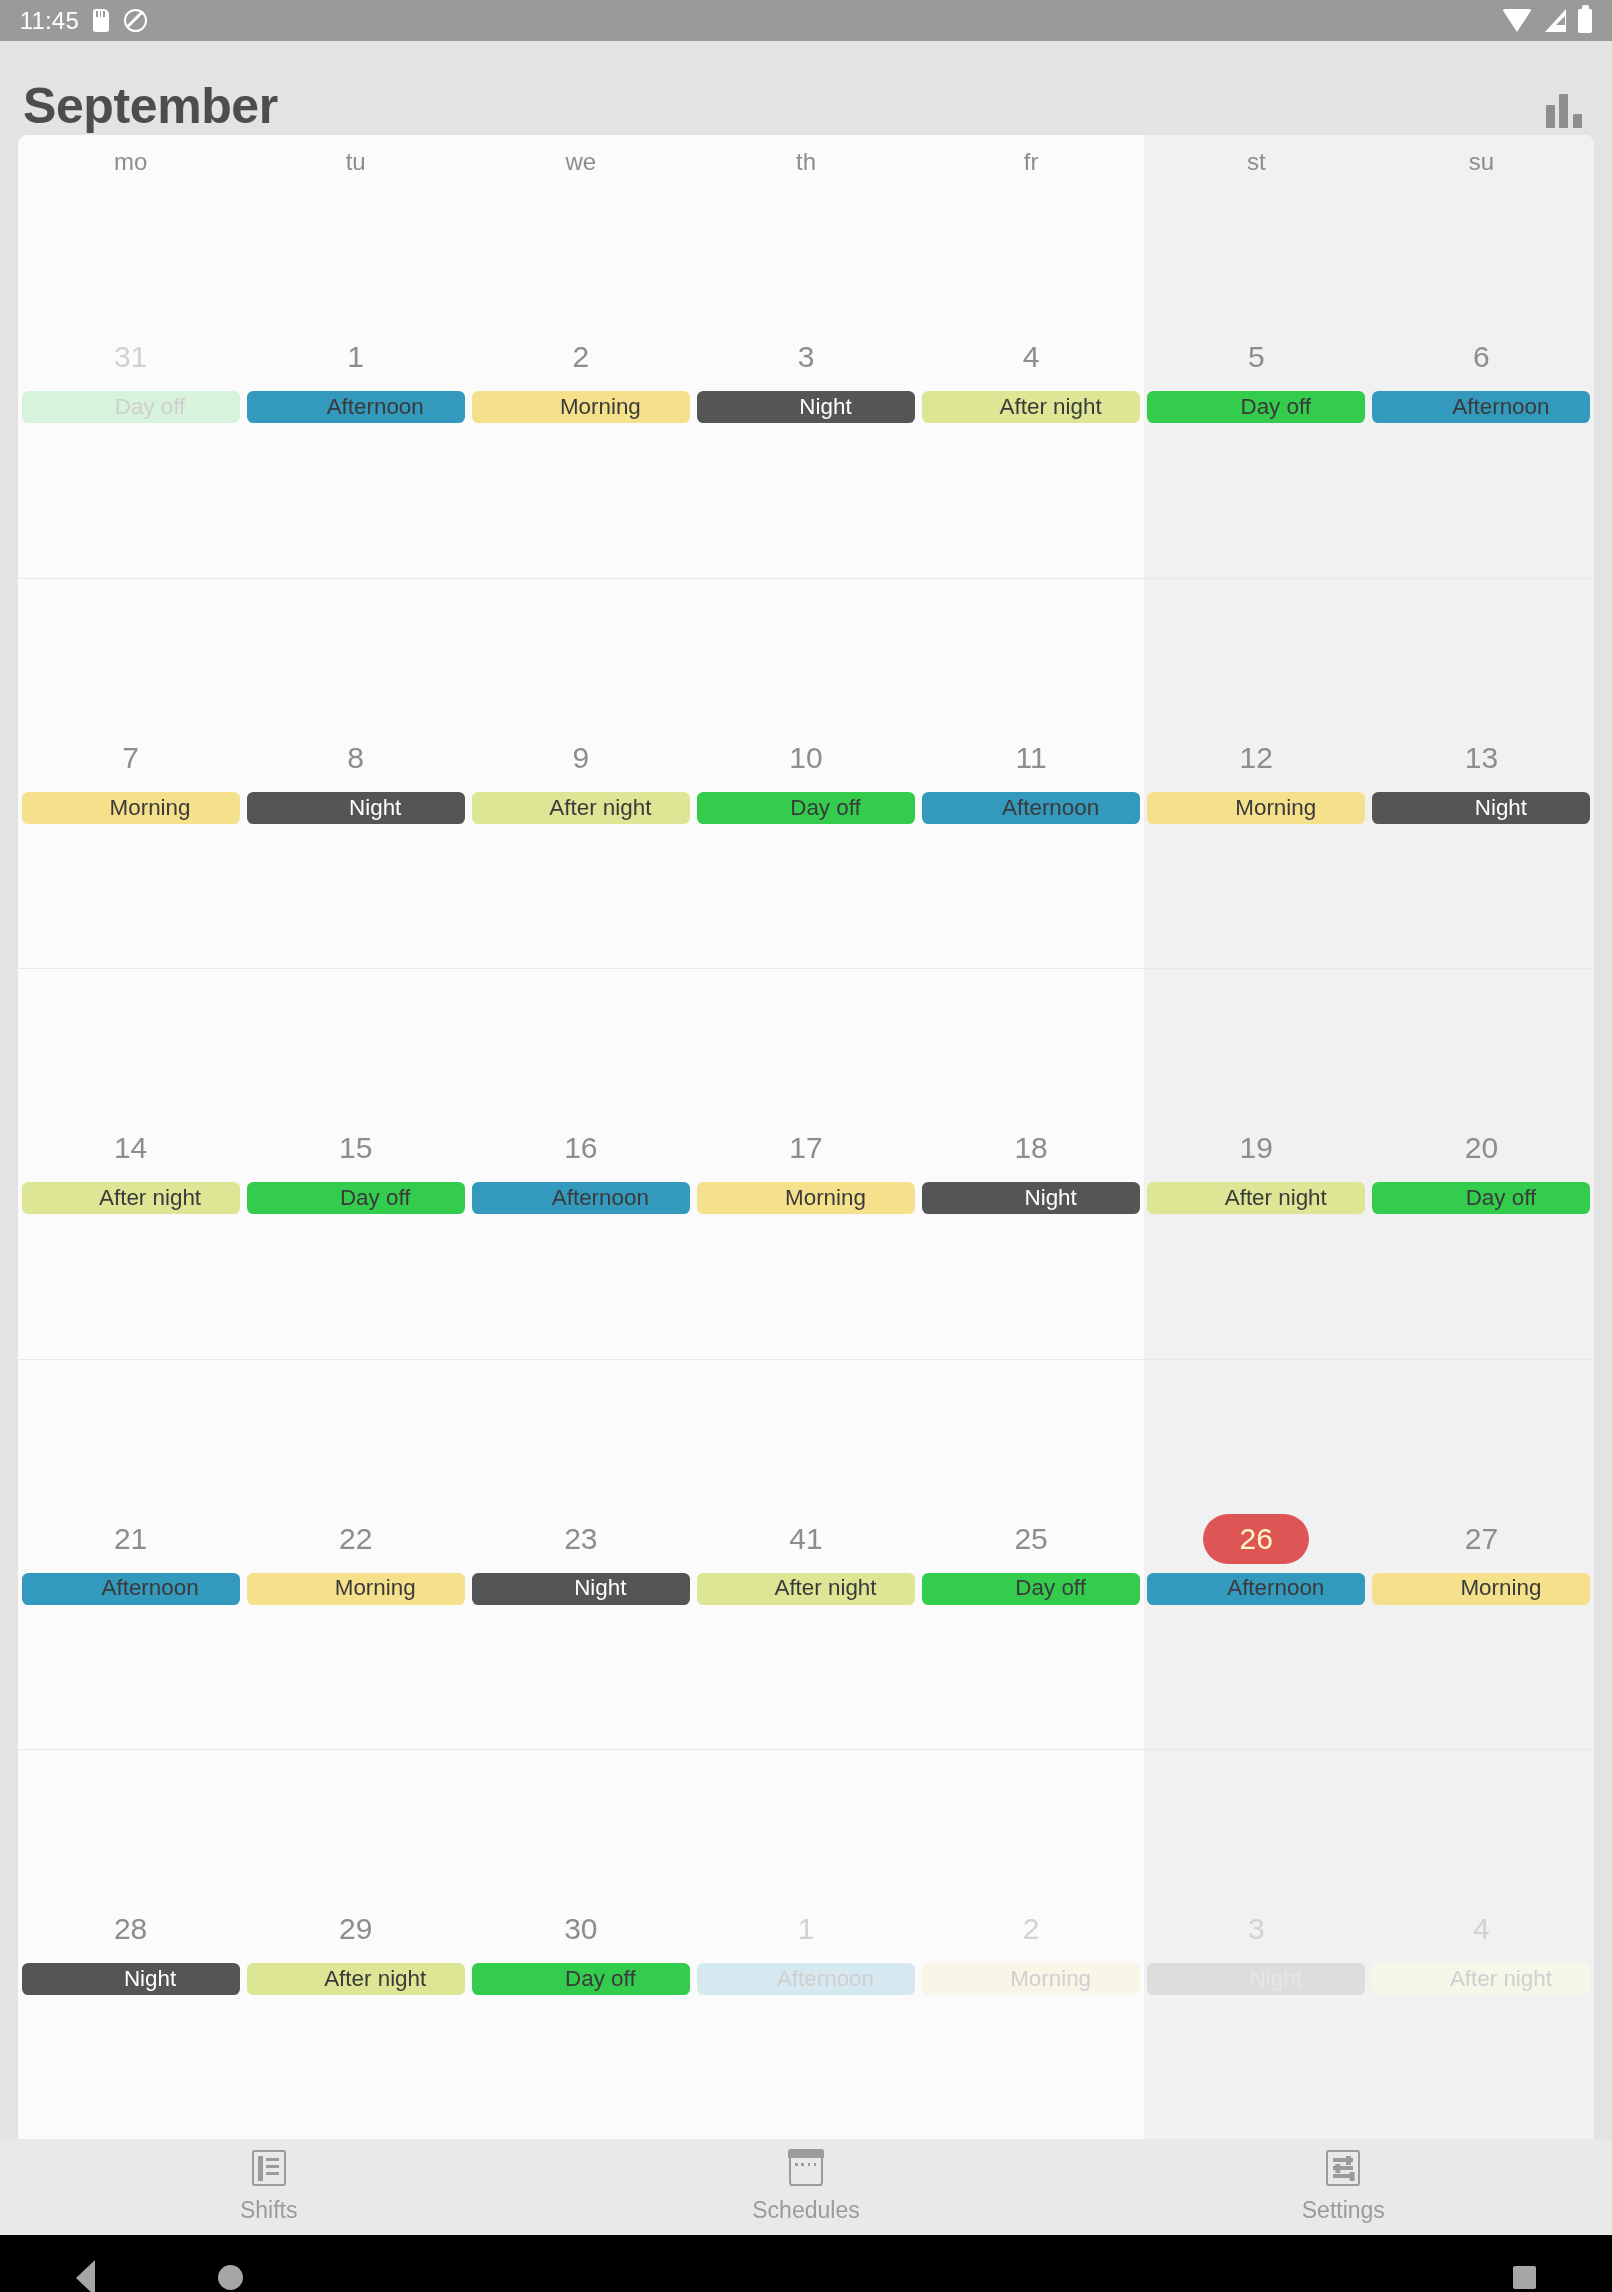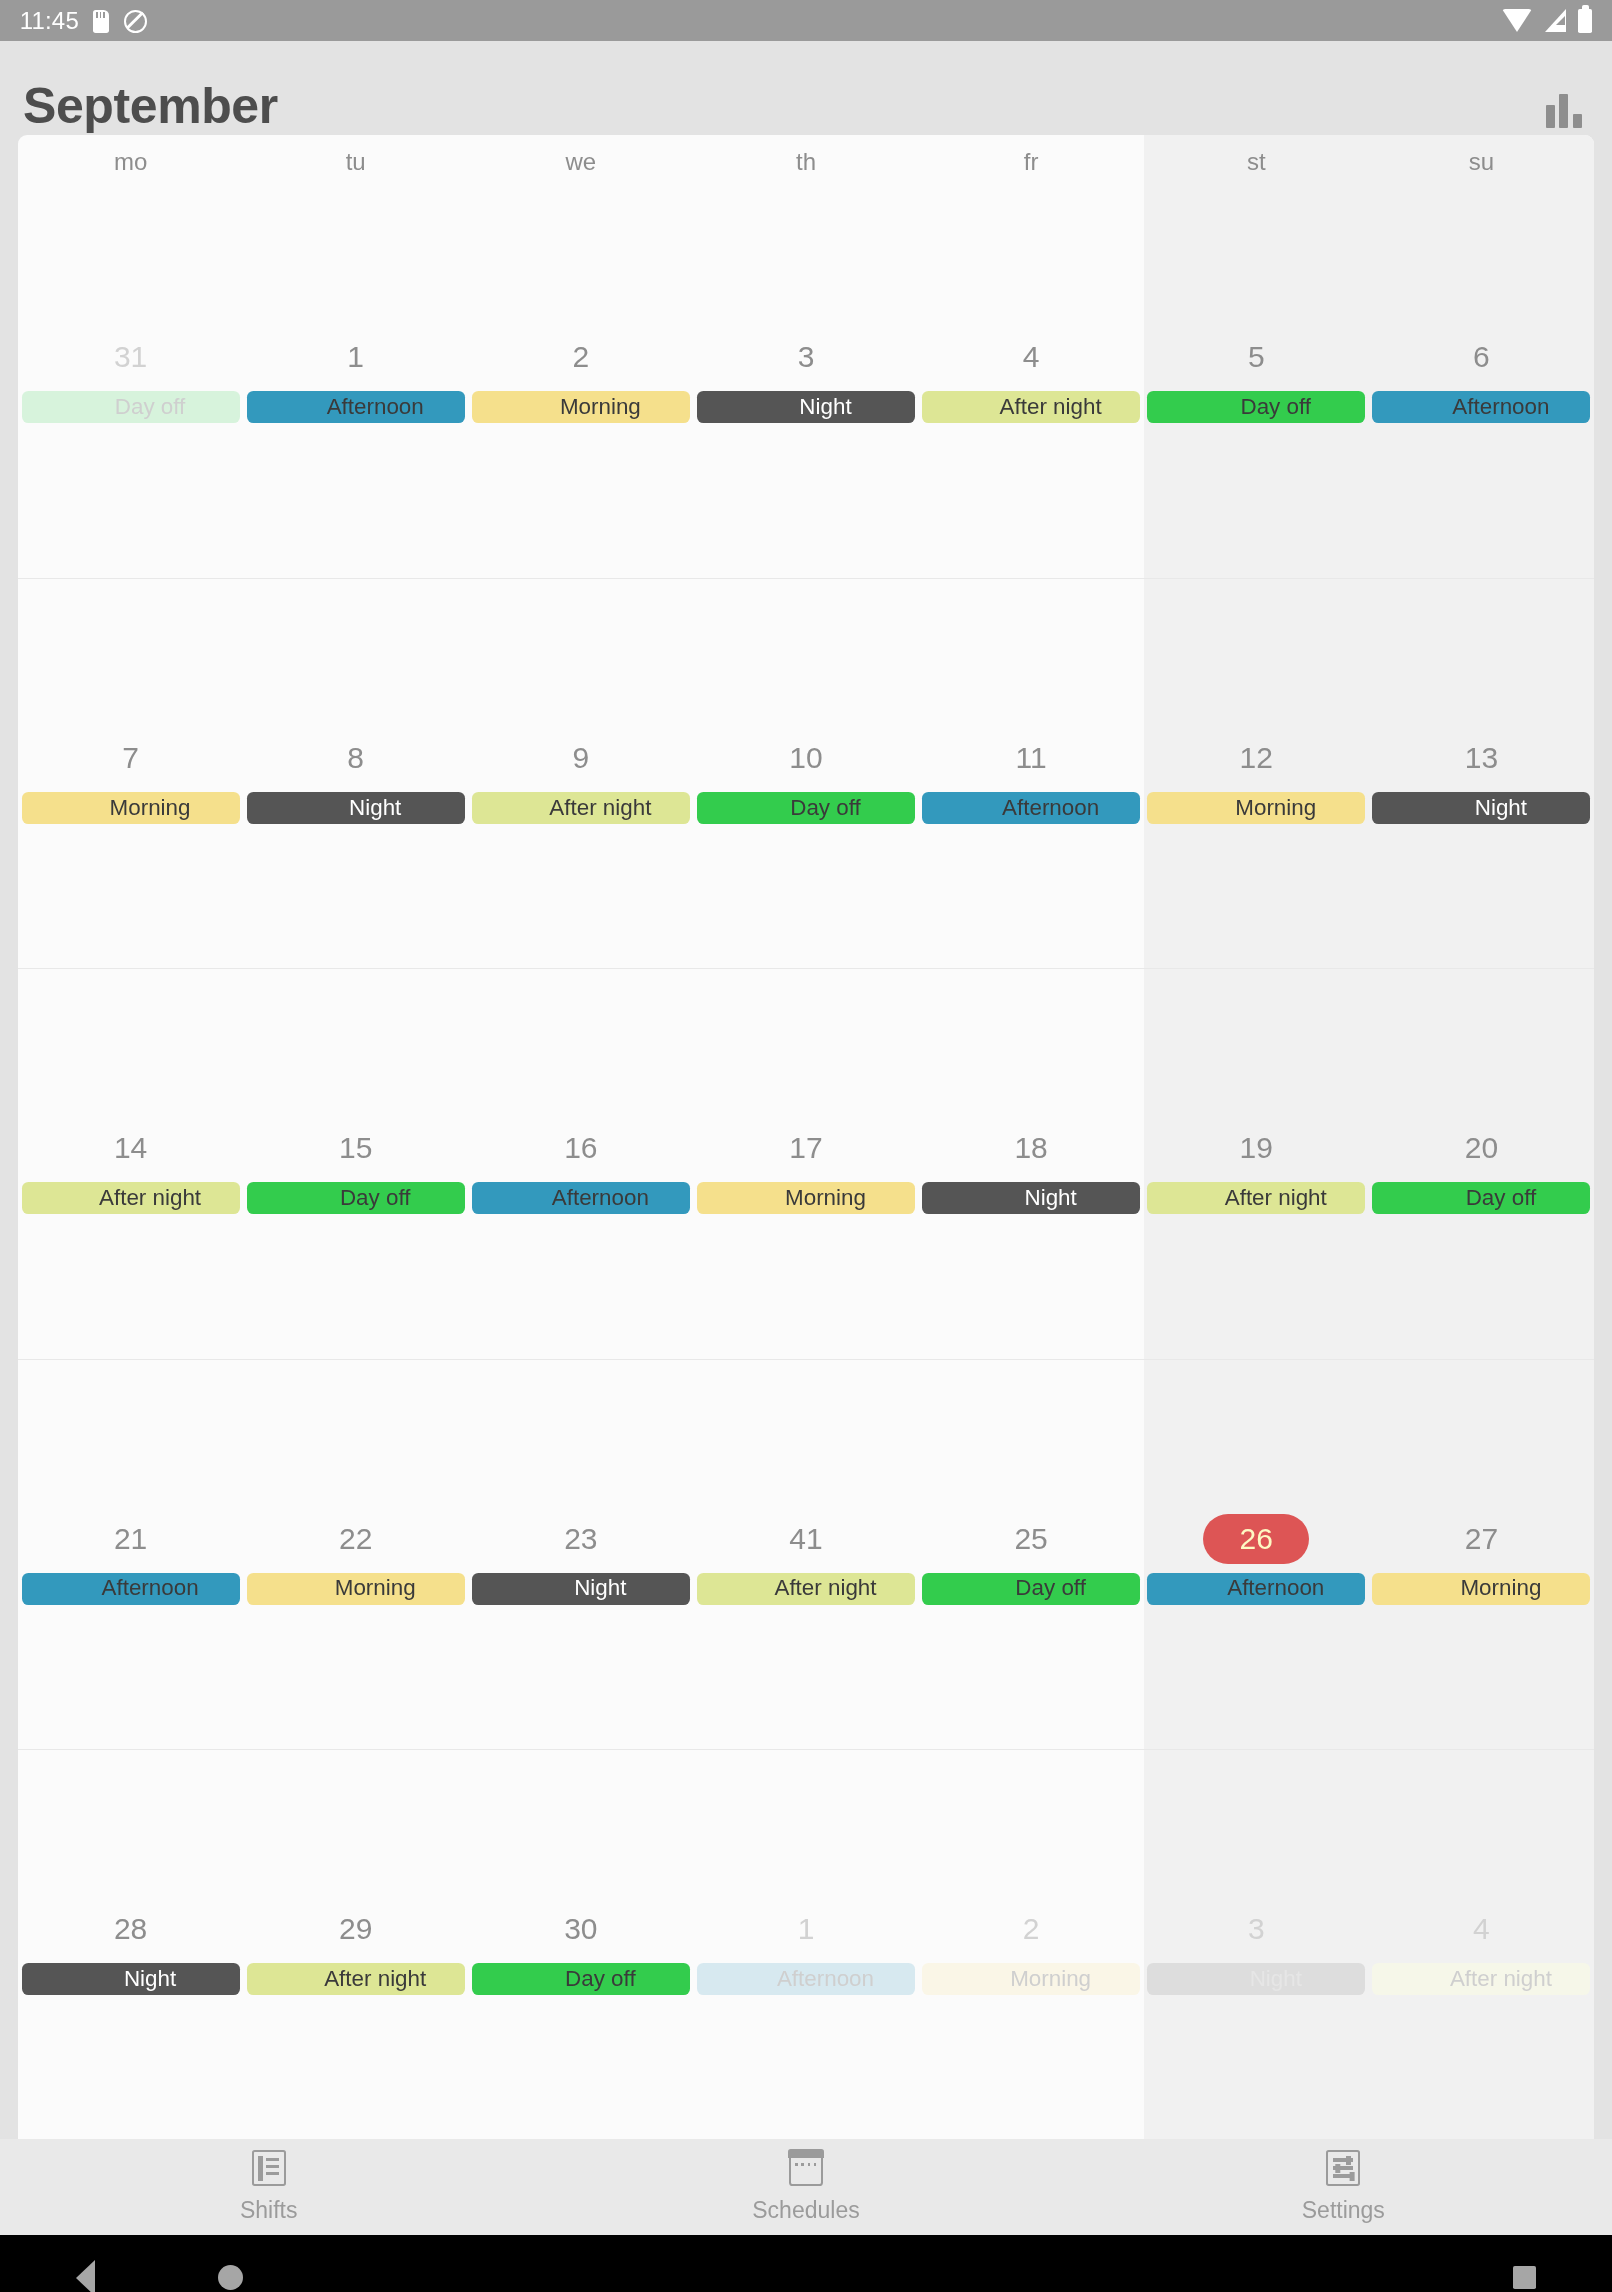--- a/index.html
+++ b/index.html
@@ -10,21 +10,21 @@
     overflow:hidden;
   }
 
   
   .statusbar{
     height:41px; background:#9a9a9a; color:#fff;
     display:flex; align-items:center; padding:0 19.7px;
     font-size:23px; letter-spacing:0.2px;
   }
   .sb-clock{ font-size:24px; line-height:1; }
-  .sb-left{ display:flex; align-items:flex-end; gap:14.3px; }
+  .sb-left{ display:flex; align-items:flex-start; gap:14.3px; }
   .sb-right{ margin-left:auto; display:flex; align-items:center; gap:12.5px; }
 
   .ic-sd{ width:16px; height:23px; background:#fff;
     border-radius:2.7px 5.4px 2.7px 2.7px; position:relative; }
   .ic-sd::after{ content:""; position:absolute; top:2.7px; left:2.7px;
     width:9.9px; height:6.3px;
     background:repeating-linear-gradient(90deg,#9a9a9a 0 1.8px,#fff 1.8px 3.6px); }
 
   .ic-mute{ width:23px; height:23px; border:2.7px solid #fff; border-radius:50%;
     position:relative; }

